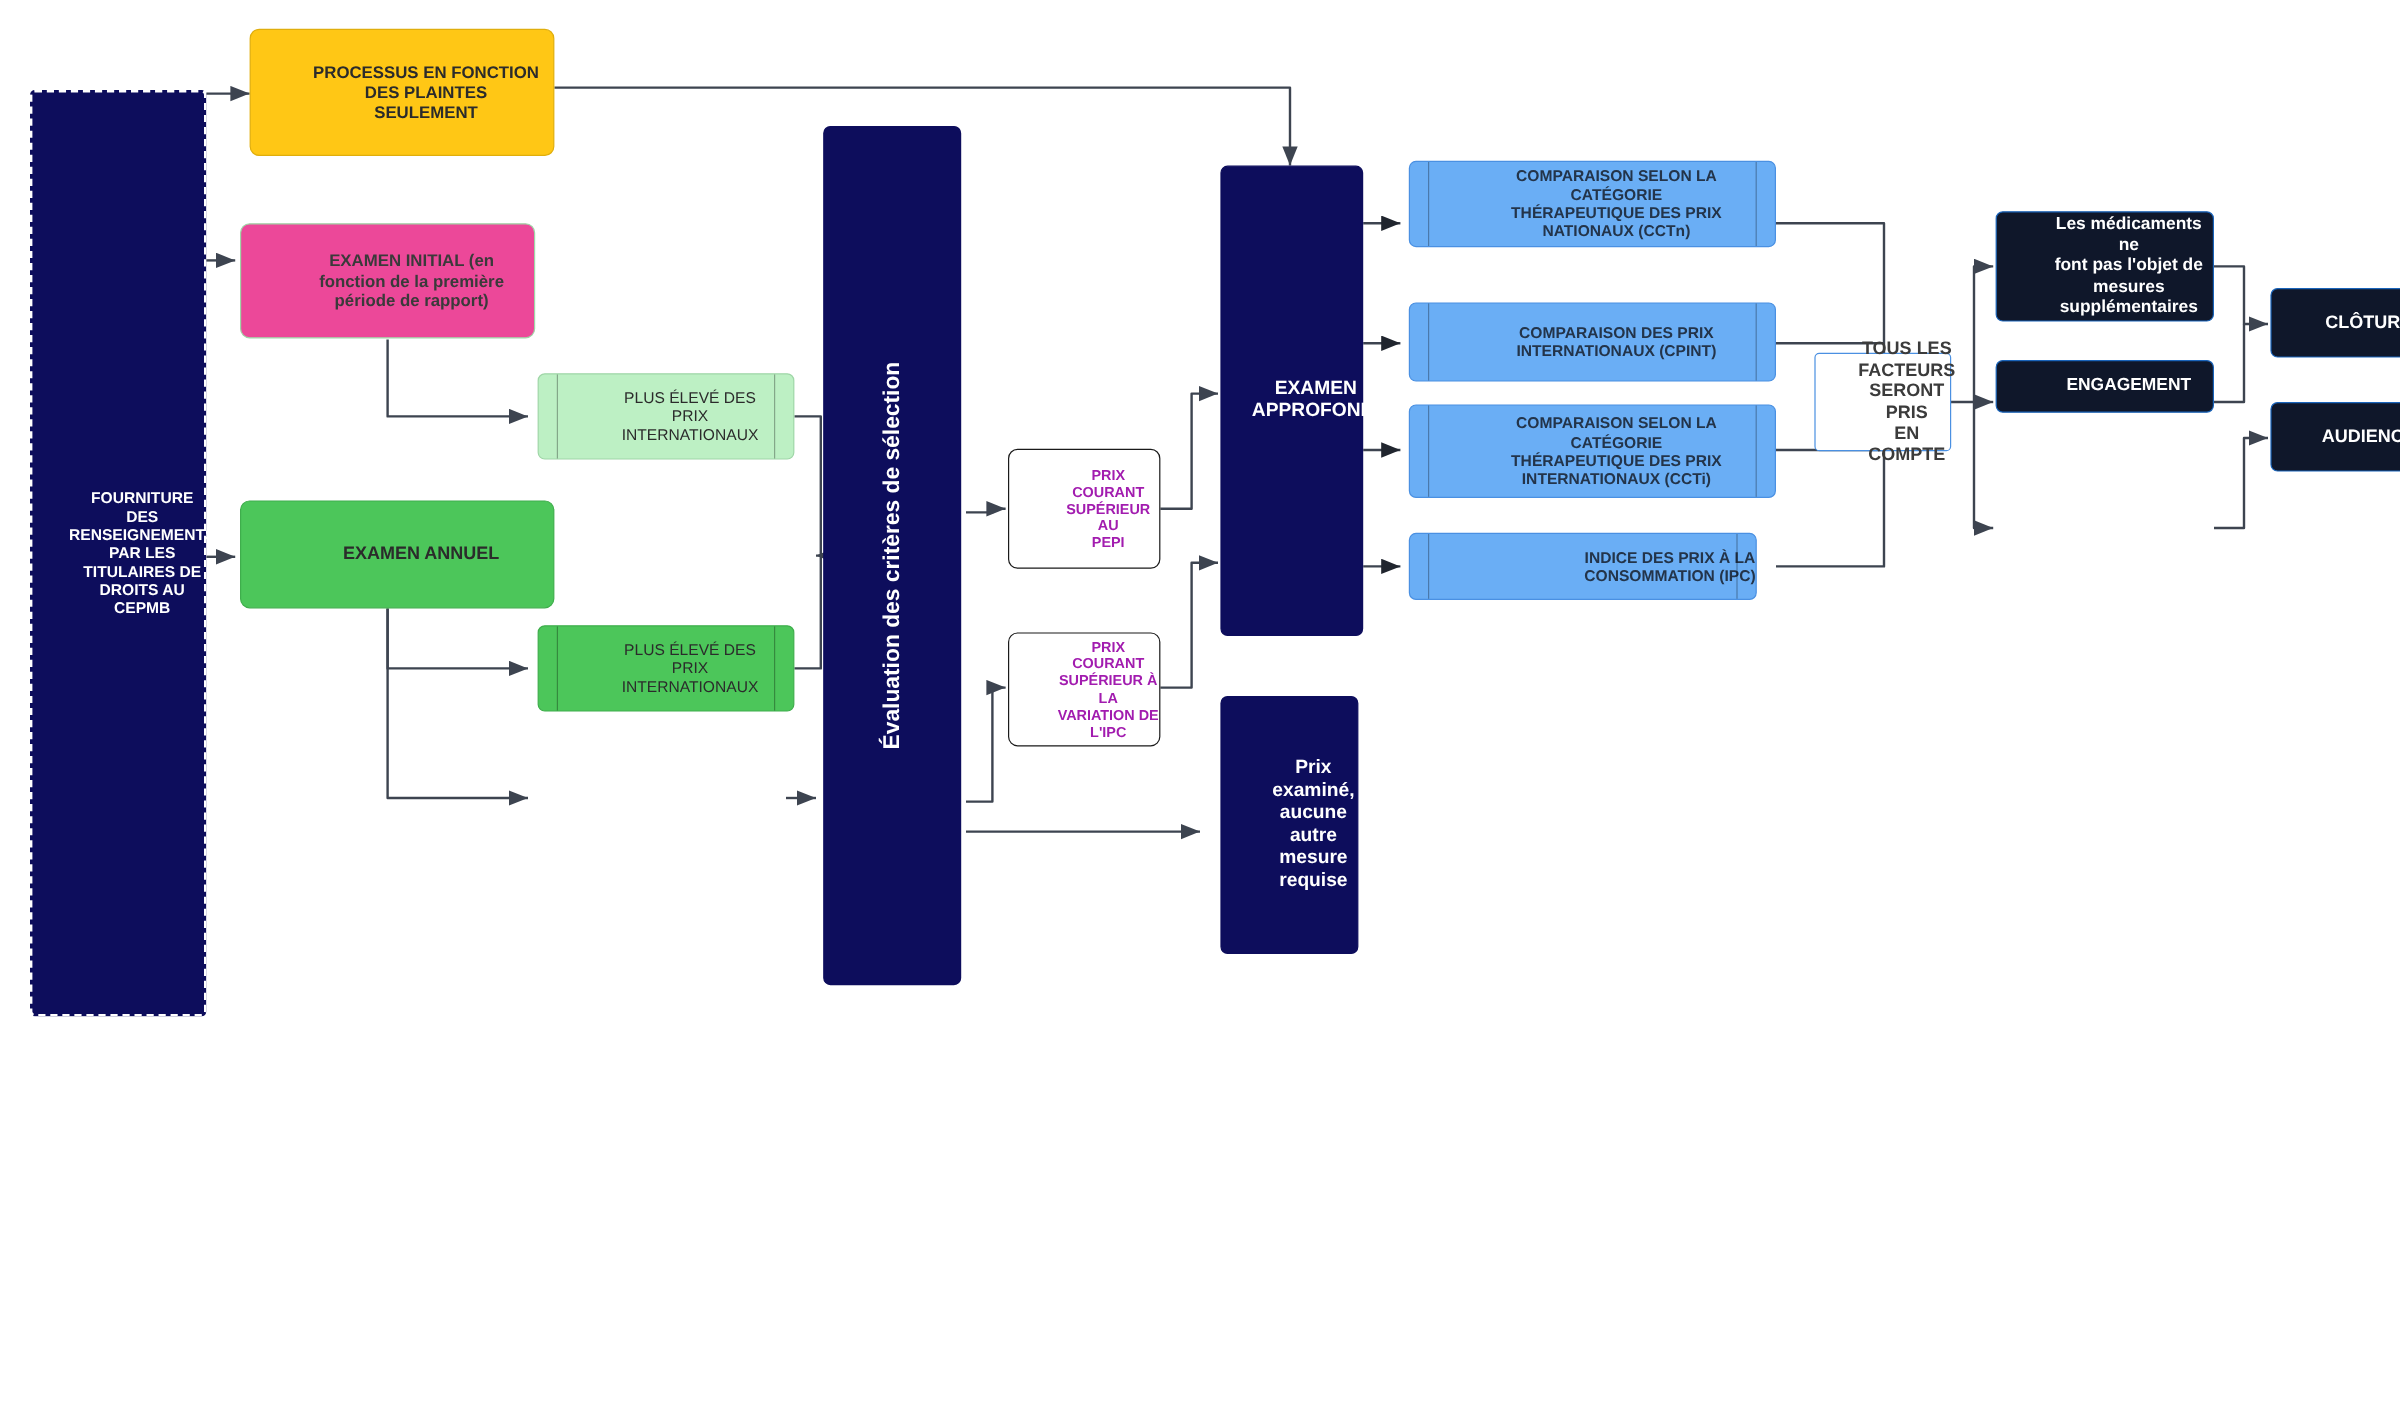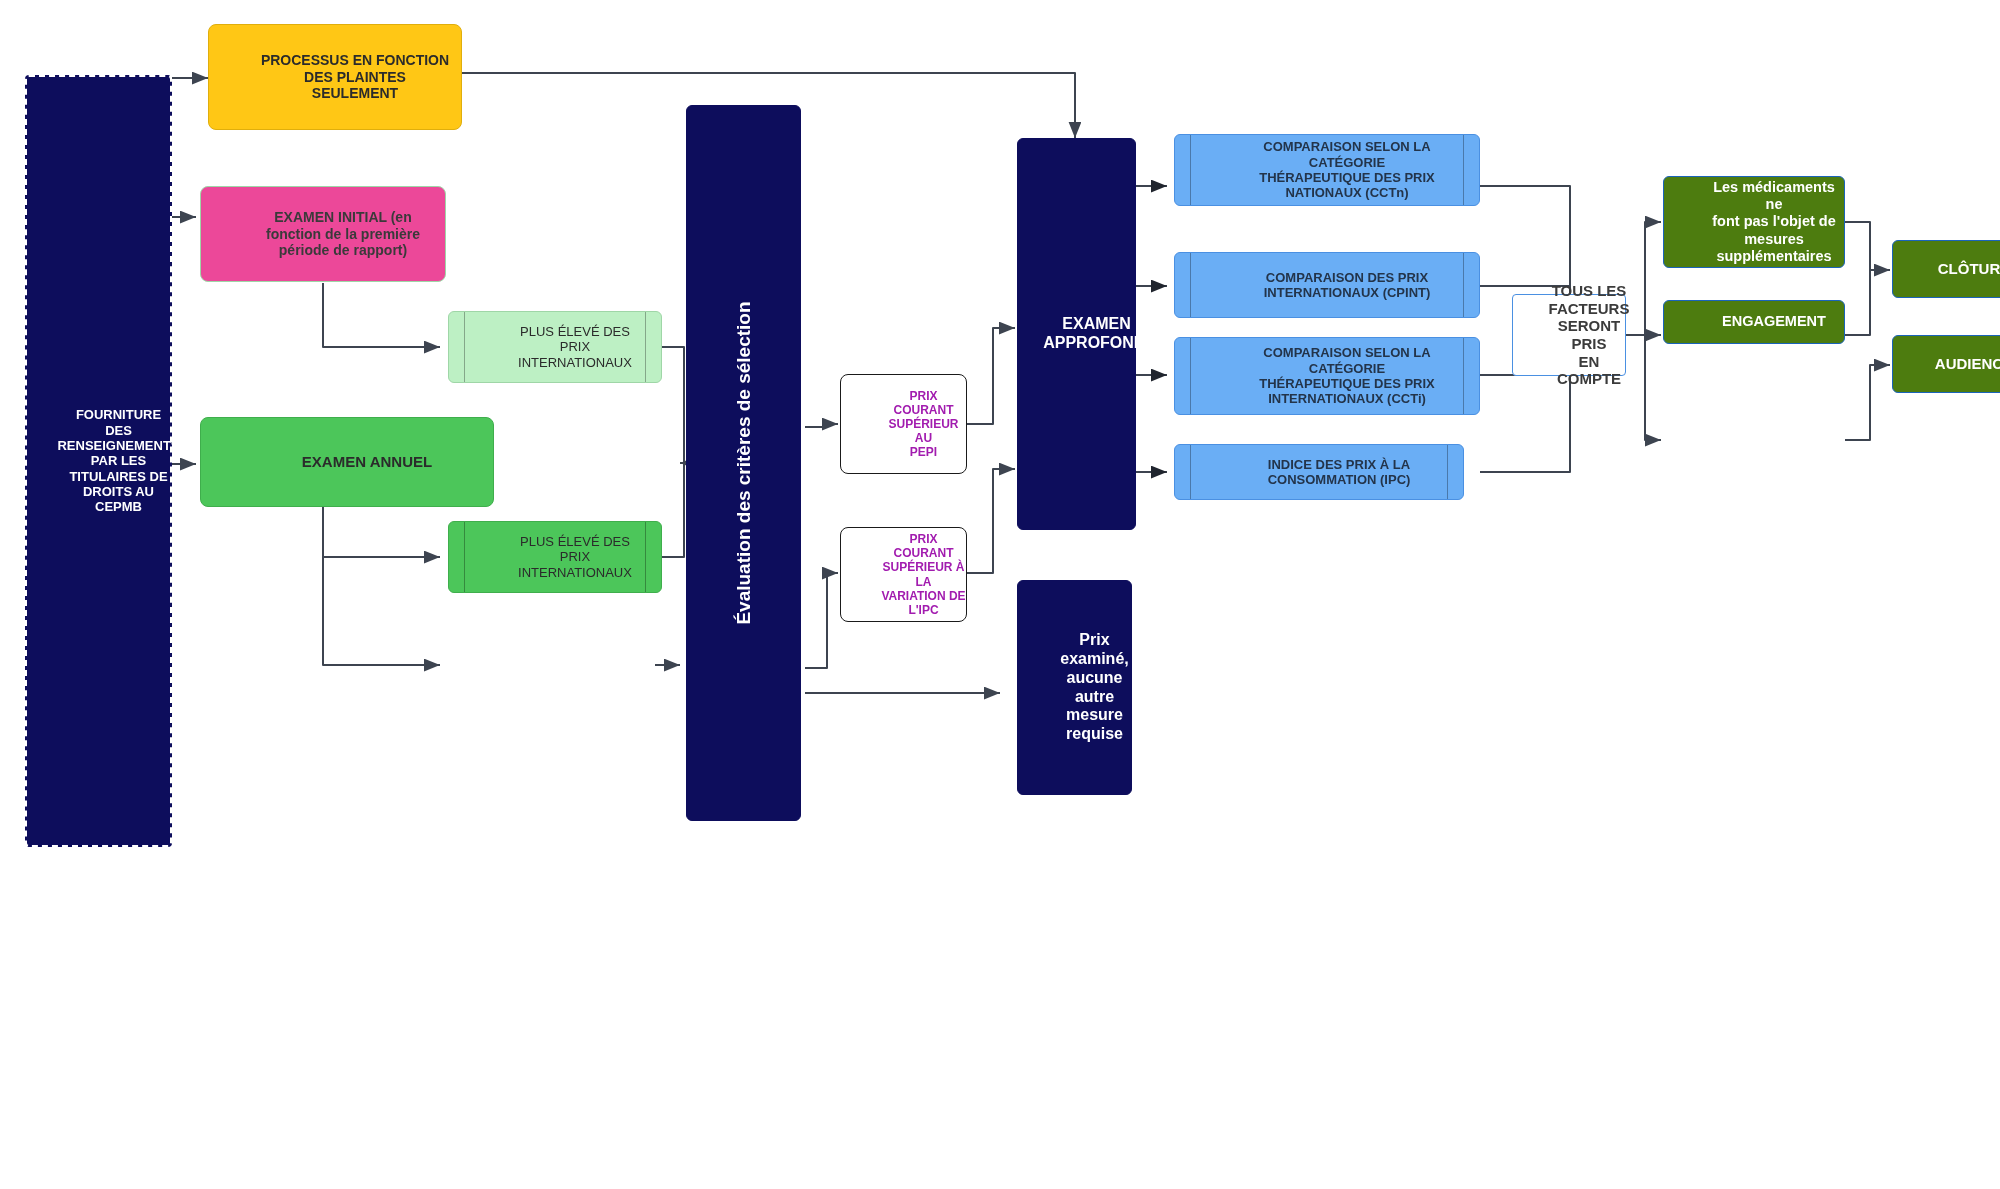--- a/index.html
+++ b/index.html
@@ -100,21 +100,21 @@
     border-radius: 8px;
   }
   .white-box-blue {
     background: #ffffff;
     color: #3b3b3b;
     font-weight: bold;
     border: 1.5px solid #4a90e2;
     border-radius: 4px;
   }
   .solidblue {
-    background: #4d7c0f;
+    background: #0f172a;
     color: #ffffff;
     font-weight: bold;
     border: 1px solid #1a64ba;
     border-radius: 6px;
   }
 
   
   .proc-bars::before,
   .proc-bars::after {
     content: "";
@@ -220,21 +220,21 @@
 DES PLAINTES
 SEULEMENT</span>
   </div>
 
   <div class="node lightgreen" style="left:200px; top:186px; width:246px; height:96px; font-size:14px;">
     <span>EXAMEN INITIAL (en
 fonction de la première
 période de rapport)</span>
   </div>
 
-  <div class="node midgreen" style="left:200px; top:417px; width:294px; height:90px; font-size:15px;">
+  <div class="node midgreen" style="left:200px; top:417px; width:262px; height:90px; font-size:15px;">
     <span>EXAMEN ANNUEL</span>
   </div>
 
   <div class="node lightgreen-proc proc-bars" style="left:448px; top:311px; width:214px; height:72px; font-size:13px;">
     <span>PLUS ÉLEVÉ DES
 PRIX
 INTERNATIONAUX</span>
   </div>
 
   <div class="node midgreen-proc proc-bars" style="left:448px; top:521px; width:214px; height:72px; font-size:13px;">
@@ -287,21 +287,21 @@
 INTERNATIONAUX (CPINT)</span>
   </div>
 
   <div class="node blue-proc proc-bars" style="left:1174px; top:337px; width:306px; height:78px; font-size:13px;">
     <span>COMPARAISON SELON LA
 CATÉGORIE
 THÉRAPEUTIQUE DES PRIX
 INTERNATIONAUX (CCTi)</span>
   </div>
 
-  <div class="node blue-proc proc-bars" style="left:1174px; top:444px; width:290px; height:56px; font-size:13px;">
+  <div class="node blue-proc proc-bars" style="left:1174px; top:444px; width:290px; height:56px; font-size:13px;justify-content:flex-end;">
     <span>INDICE DES PRIX À LA
 CONSOMMATION (IPC)</span>
   </div>
 
   <div class="node white-box-blue" style="left:1512px; top:294px; width:114px; height:82px; font-size:15px;">
     <span>TOUS LES
 FACTEURS
 SERONT PRIS
 EN COMPTE</span>
   </div>

